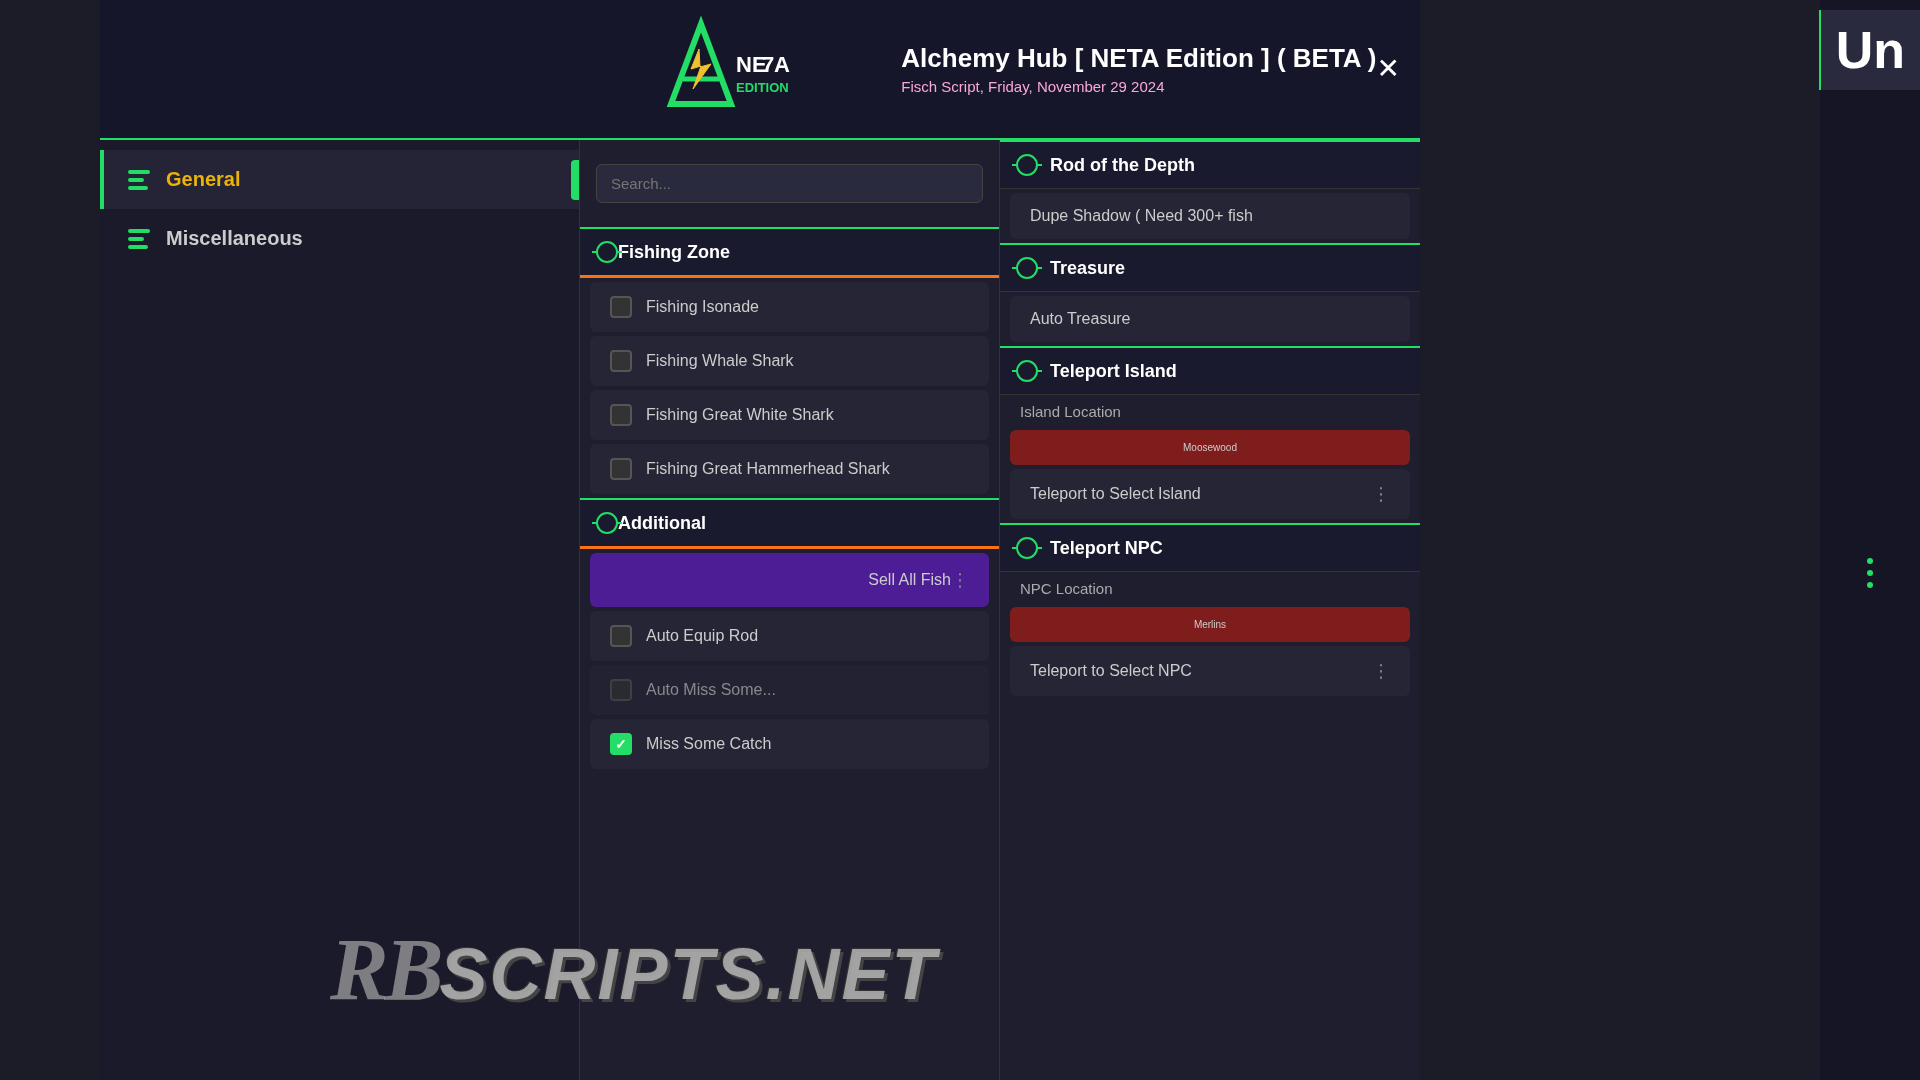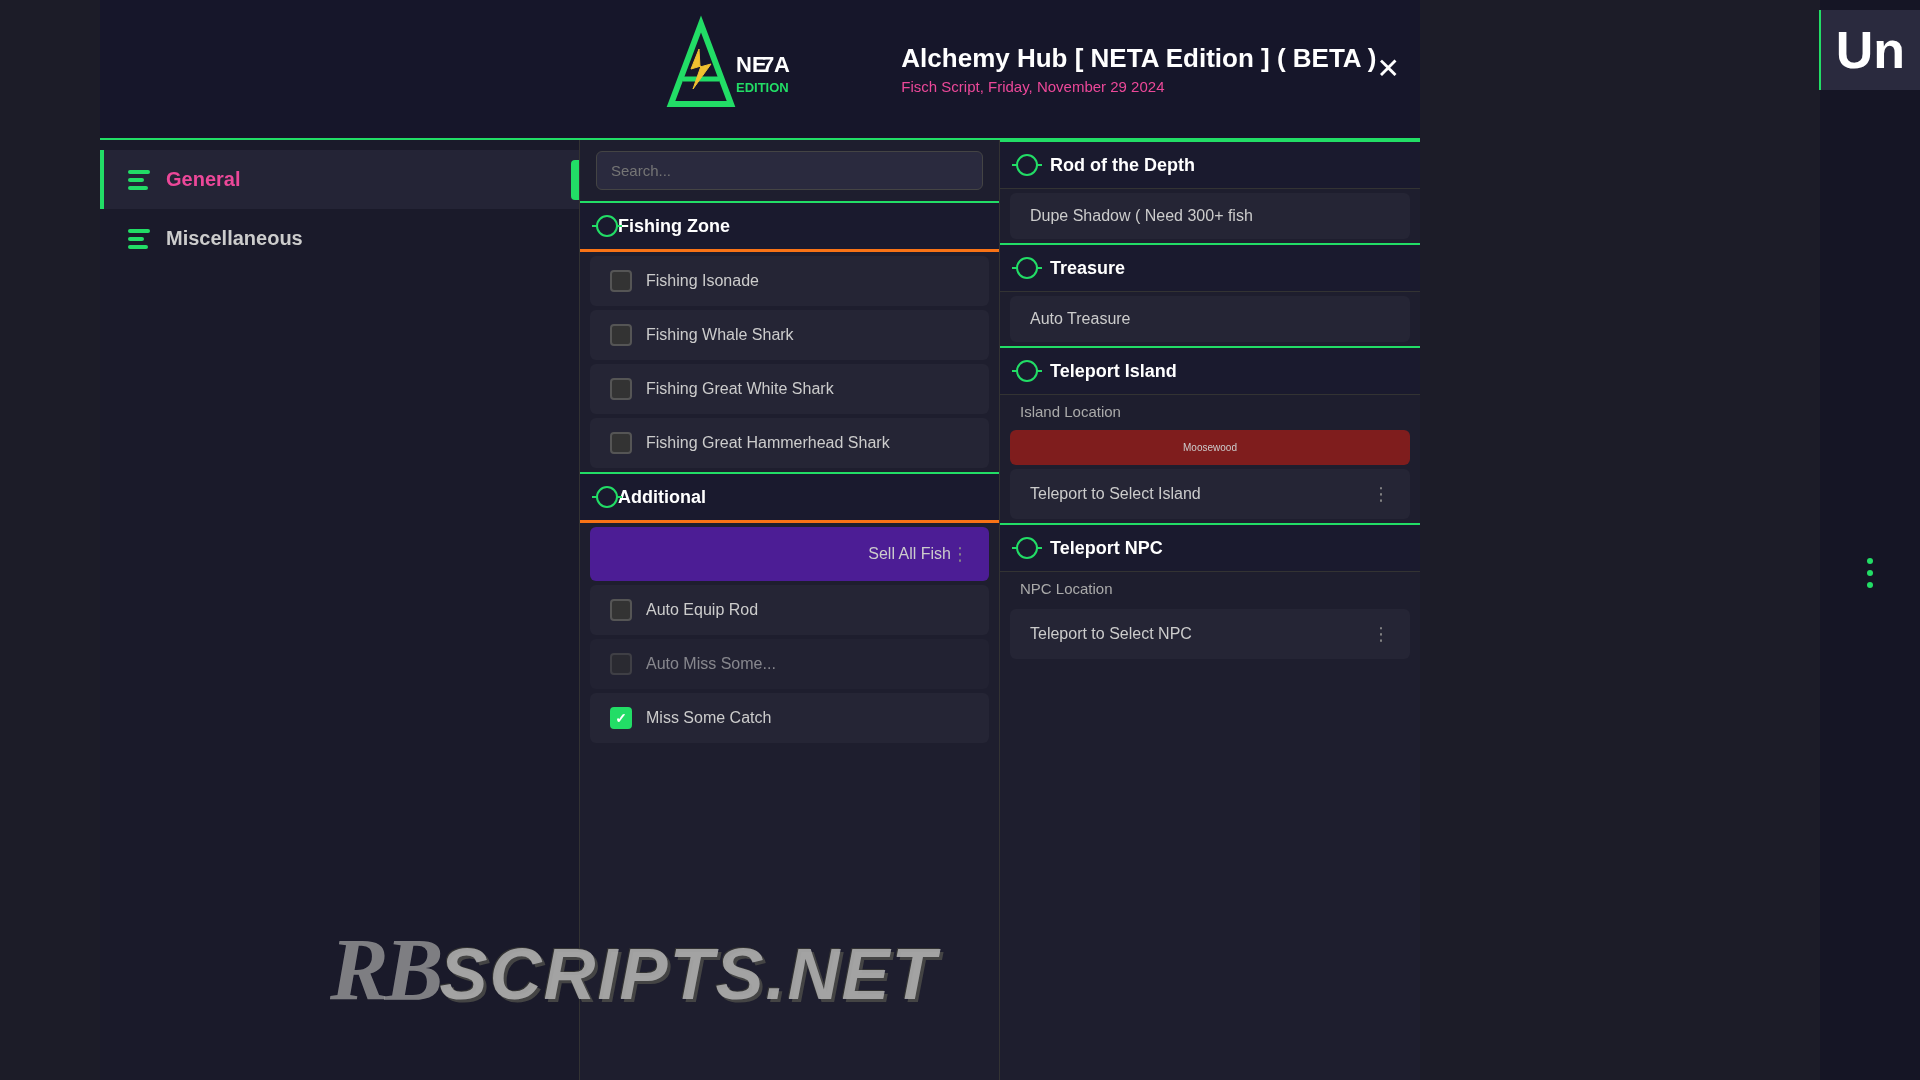--- a/index.html
+++ b/index.html
@@ -47,21 +47,21 @@
       flex-direction: column;
     }
 
     .title-main {
       color: #ffffff;
       font-size: 26px;
       font-weight: bold;
     }
 
     .title-sub {
-      color: #ec4899;
+      color: #f9a8d4;
       font-size: 15px;
       margin-top: 4px;
     }
 
     .title-controls {
       display: flex;
       gap: 16px;
       align-items: center;
     }
 
@@ -98,21 +98,21 @@
       padding: 18px 24px;
       cursor: pointer;
       color: #cccccc;
       font-size: 20px;
       font-weight: 600;
       position: relative;
       border-left: 4px solid transparent;
     }
 
     .nav-item.active {
-      color: #ec4899;
+      color: #eab308;
       background: #242436;
       border-left: 4px solid #22dd66;
     }
 
     .nav-item.active::after {
       content: '';
       position: absolute;
       right: 0;
       top: 50%;
       transform: translateY(-50%);
@@ -191,21 +191,21 @@
     
     .right-panel {
       width: 420px;
       background: #1e1e2e;
       overflow-y: auto;
       padding-bottom: 20px;
     }
 
     
     .search-bar-wrapper {
-      padding: 11px 16px;
+      padding: 24px 16px;
     }
 
     .search-bar {
       width: 100%;
       background: #2a2a3e;
       border: 1px solid #444;
       border-radius: 6px;
       padding: 10px 14px;
       color: #cccccc;
       font-size: 15px;
@@ -611,20 +611,23 @@
 
         <div class="right-section-header">
           <div class="section-icon">
             <div class="settings-icon"></div>
           </div>
           <span class="right-section-title">Teleport NPC</span>
         </div>
         <div class="location-label">
           <span>NPC Location</span>
         </div>
+        <div class="location-value">
+          <span>Merlins</span>
+        </div>
         <div class="dropdown-item">
           <span>Teleport to Select NPC</span>
           <span class="dropdown-dots">⋮</span>
         </div>
       </div>
     </div>
   </div>
 </div>
 
 <div class="watermark">

